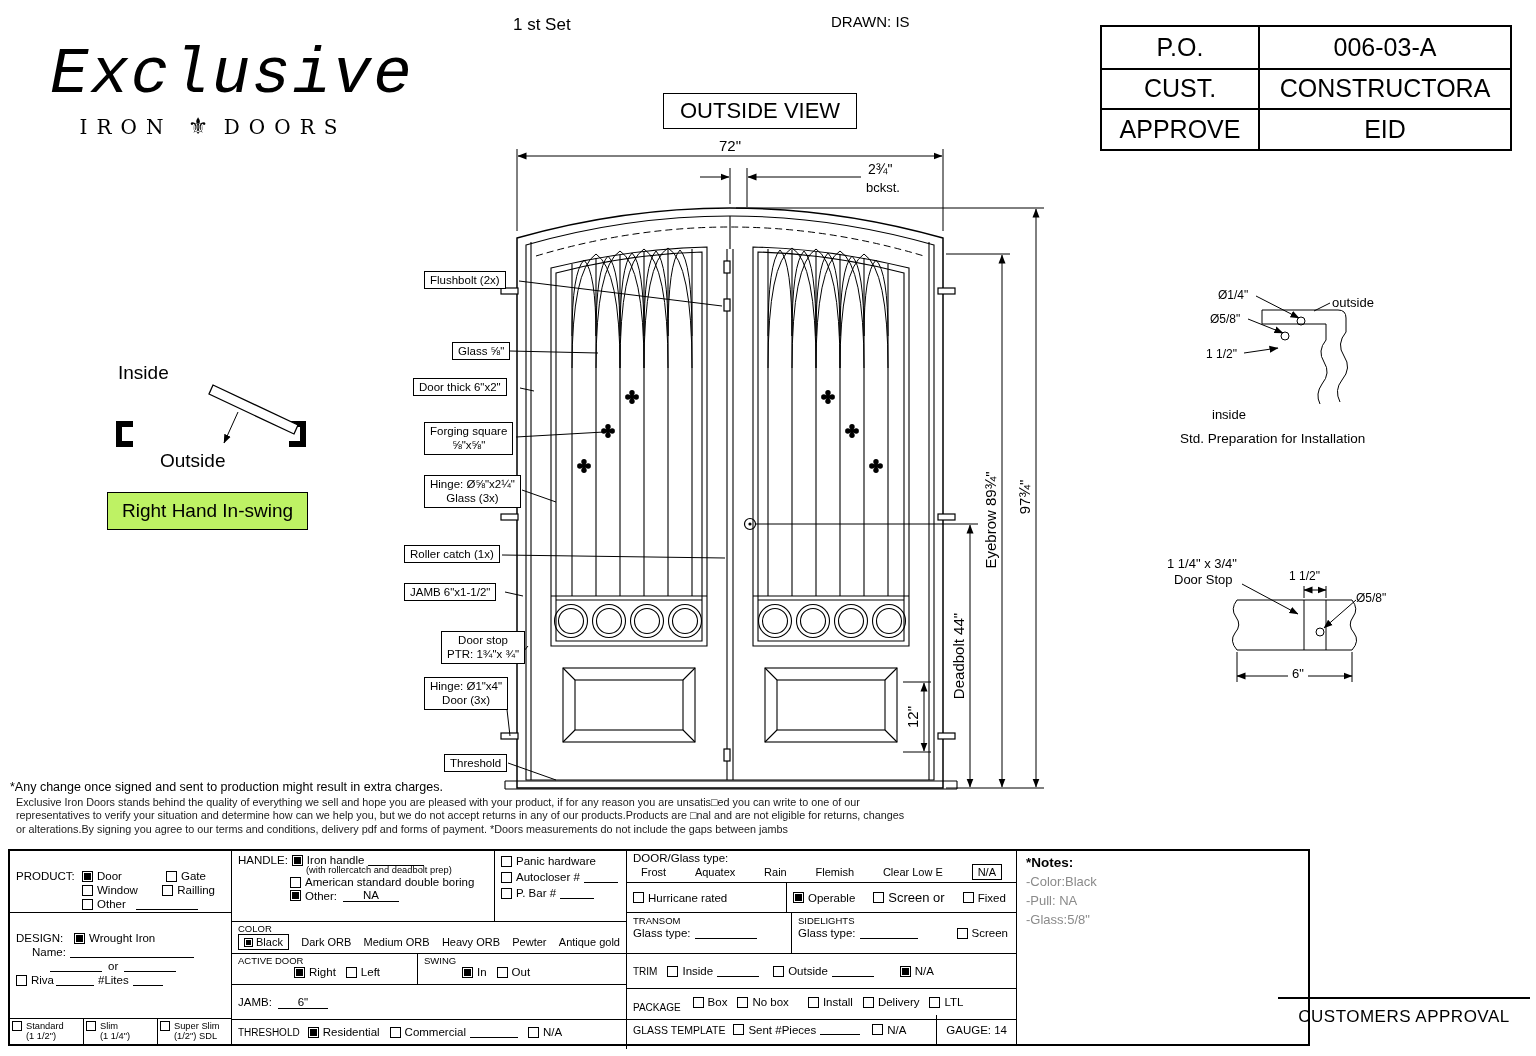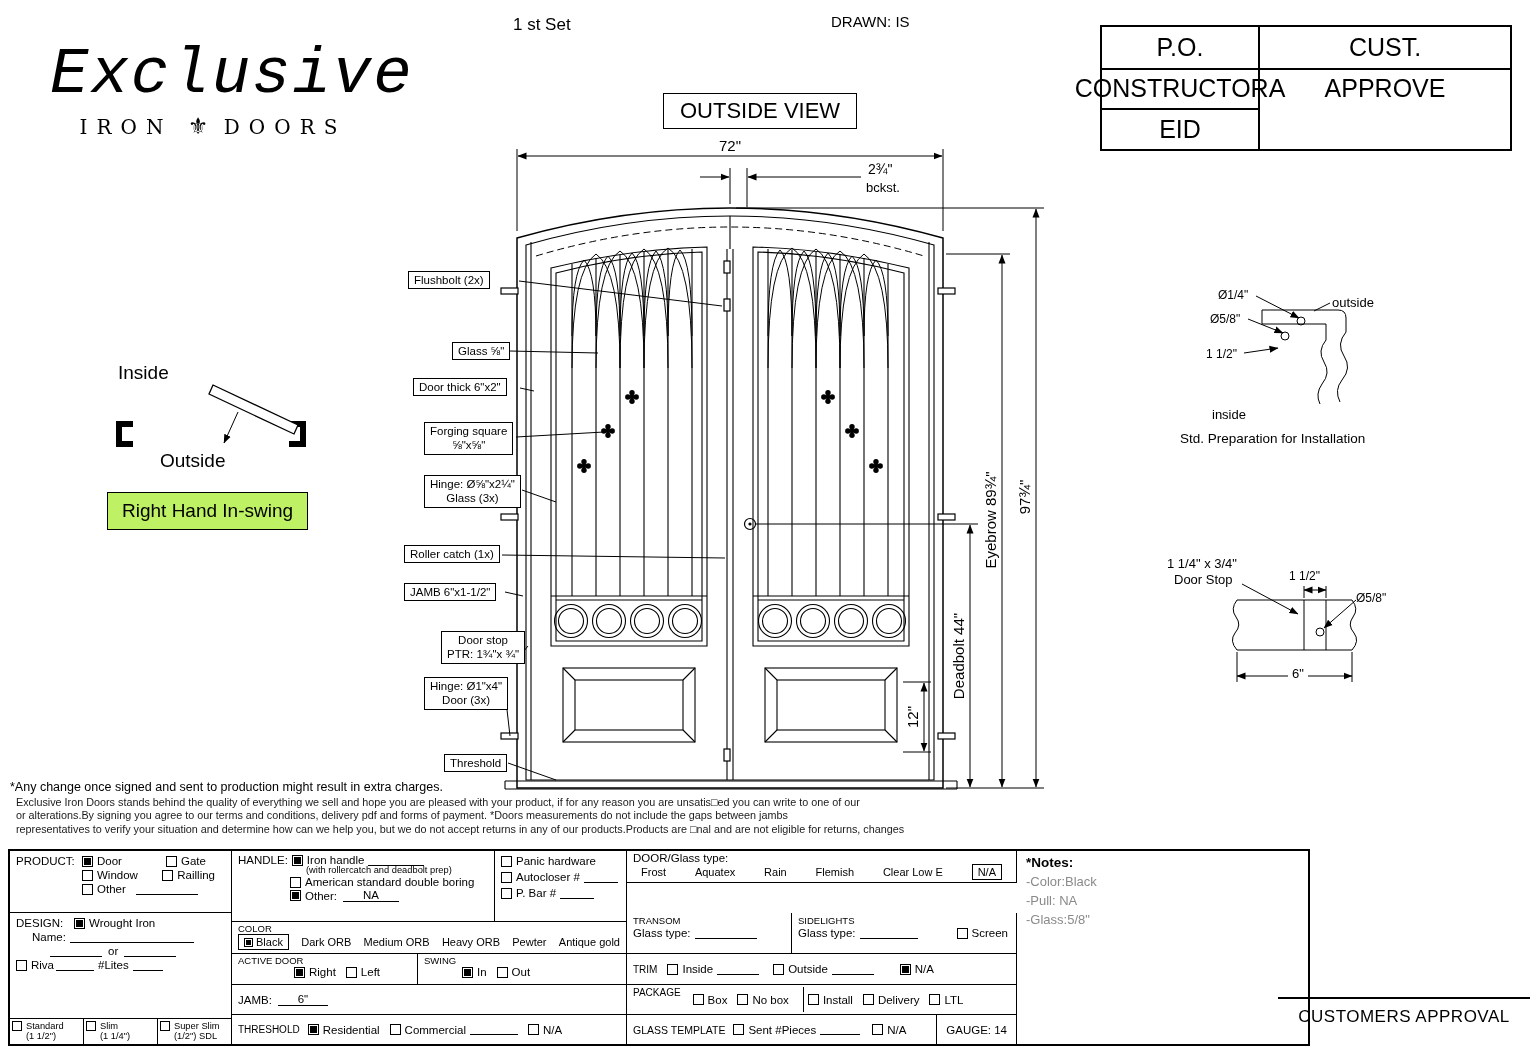--- a/index.html
+++ b/index.html
@@ -22,21 +22,21 @@
   .handing-box{border:1.4px solid #000;padding:7px 14px;font-size:19px;background:#bef264}
   .callout{position:absolute;z-index:3;border:1.1px solid #000;background:#fff;padding:1px 5px;font-size:11.5px;line-height:1.25;text-align:center;white-space:nowrap}
   .dim{position:absolute;z-index:3;font-size:14px;background:#fff;padding:0 2px;white-space:nowrap}
   .lbl12{font-size:12px}.lbl13{font-size:13px}.lbl14{font-size:13.5px}.lbl19{font-size:19px}
   
   .notes{position:absolute;left:10px;top:780px;z-index:3;line-height:1.25}
   .notes .n1{font-size:12.5px}
   .notes .n2{font-size:10.8px;color:#1a1a1a}
   
   .form{position:absolute;left:8px;top:849px;width:1302px;height:197px;border:2px solid #000;z-index:3;background:#fff}
-  .cell{position:absolute;font-size:11.5px;padding:2px 6px}
+  .cell{position:absolute;font-size:11.5px;padding:17px 6px}
   .br{border-right:1.5px solid #000}
   .bb{border-bottom:1.5px solid #000}
   .frow{display:flex;align-items:center;margin-top:2px;white-space:nowrap}
   .cb{display:inline-block;flex:none;width:11px;height:11px;border:1.4px solid #000;background:#fff;position:relative;margin-right:4px;vertical-align:-1px}
   .cb.checked::after{content:"";position:absolute;inset:1px;background:#000}
   .opt{display:inline-flex;align-items:center;margin-right:10px;white-space:nowrap}
   .bl{display:inline-block;border-bottom:1px solid #000;height:11px;flex:none}
   .val-ul{display:inline-block;border-bottom:1px solid #000;padding:0 10px;text-align:center}
   .selbox{display:inline-flex;align-items:center;border:1.5px solid #000;padding:0 5px;height:16px;background:#fff}
   .hdr{font-size:9.5px;display:block}
@@ -234,29 +234,30 @@
     <span class="orn">⚜</span>
     <span>DOORS</span>
   </div>
 </div>
 
 <div class="abs" style="left:513px;top:15px;font-size:17px">1 st Set</div>
 <div class="abs" style="left:831px;top:13px;font-size:15px">DRAWN: IS</div>
 
 <div class="title-block">
   <div>P.O.</div>
+  <div>006-03-A</div>
   <div>CUST.</div>
   <div>CONSTRUCTORA</div>
   <div>APPROVE</div>
   <div>EID</div>
 </div>
 
 <div class="abs view-box" style="left:663px;top:93px">OUTSIDE VIEW</div>
 
-<div class="callout" style="left:408px;top:271px">
+<div class="callout" style="left:424px;top:271px">
   <div>Flushbolt (2x)</div>
 </div>
 <div class="callout" style="left:452px;top:342px">
   <div>Glass ⅝"</div>
 </div>
 <div class="callout" style="left:413px;top:378px">
   <div>Door thick 6"x2"</div>
 </div>
 <div class="callout" style="left:424px;top:422px">
   <div>Forging square</div>
@@ -301,22 +302,22 @@
 
 <div class="abs lbl13" style="left:1167px;top:556px">1 1/4" x 3/4"</div>
 <div class="abs lbl13" style="left:1174px;top:572px">Door Stop</div>
 <div class="abs lbl12" style="left:1289px;top:569px">1 1/2"</div>
 <div class="abs lbl12" style="left:1356px;top:591px">Ø5/8"</div>
 <div class="abs lbl13" style="left:1288px;top:666px;background:#fff;padding:0 4px">6"</div>
 
 <div class="notes">
   <div class="n1">*Any change once signed and sent to production might result in extra charges.</div>
   <div class="n2" style="padding-left:6px">Exclusive Iron Doors stands behind the quality of everything we sell and hope you are pleased with your product, if for any reason you are unsatis□ed you can write to one of our</div>
+  <div class="n2" style="padding-left:6px">representatives to verify your situation and determine how can we help you, but we do not accept returns in any of our products.Products are □nal and are not eligible for returns, changes</div>
   <div class="n2" style="padding-left:6px">or alterations.By signing you agree to our terms and conditions, delivery pdf and forms of payment. *Doors measurements do not include the gaps between jambs</div>
-  <div class="n2" style="padding-left:6px">representatives to verify your situation and determine how can we help you, but we do not accept returns in any of our products.Products are □nal and are not eligible for returns, changes</div>
 </div>
 
 <div class="form">
 
   <div class="cell br bb" style="left:0;top:0;width:222px;height:62px">
     <div class="frow">
       <span style="width:66px">PRODUCT:</span>
       <span class="opt" style="width:74px">
           <span class="cb checked"></span>
           <span>Door</span>
@@ -507,20 +508,42 @@
     <div class="frow" style="justify-content:space-between;margin-top:0;font-size:11px;padding:0 8px">
       <span>Frost</span>
       <span>Aquatex</span>
       <span>Rain</span>
       <span>Flemish</span>
       <span>Clear Low E</span>
       <span class="selbox">N/A</span>
     </div>
   </div>
 
+  <div class="cell br bb" style="left:617px;top:32px;width:390px;height:30px;padding:0">
+    <div class="subcol" style="left:0;width:160px;border-right:1.2px solid #000;display:flex;align-items:center">
+      <span class="opt">
+          <span class="cb"></span>
+          <span>Hurricane rated</span>
+        </span>
+    </div>
+    <div class="subcol" style="left:160px;right:0;display:flex;align-items:center;gap:8px">
+      <span class="opt">
+          <span class="cb checked"></span>
+          <span>Operable</span>
+        </span>
+      <span class="opt" style="font-size:13px">
+          <span class="cb"></span>
+          <span>Screen or</span>
+        </span>
+      <span class="opt">
+          <span class="cb"></span>
+          <span>Fixed</span>
+        </span>
+    </div>
+  </div>
 
   <div class="cell br bb" style="left:617px;top:62px;width:390px;height:41px;padding:0">
     <div class="subcol" style="left:0;width:165px;border-right:1.5px solid #000;padding:2px 6px">
       <span class="hdr">TRANSOM</span>
       <div class="frow" style="margin-top:1px">
         <span>Glass type:</span>
         <span class="bl" style="width:62px;margin-left:4px"></span>
       </div>
     </div>
     <div class="subcol" style="left:165px;right:0;padding:2px 6px">

